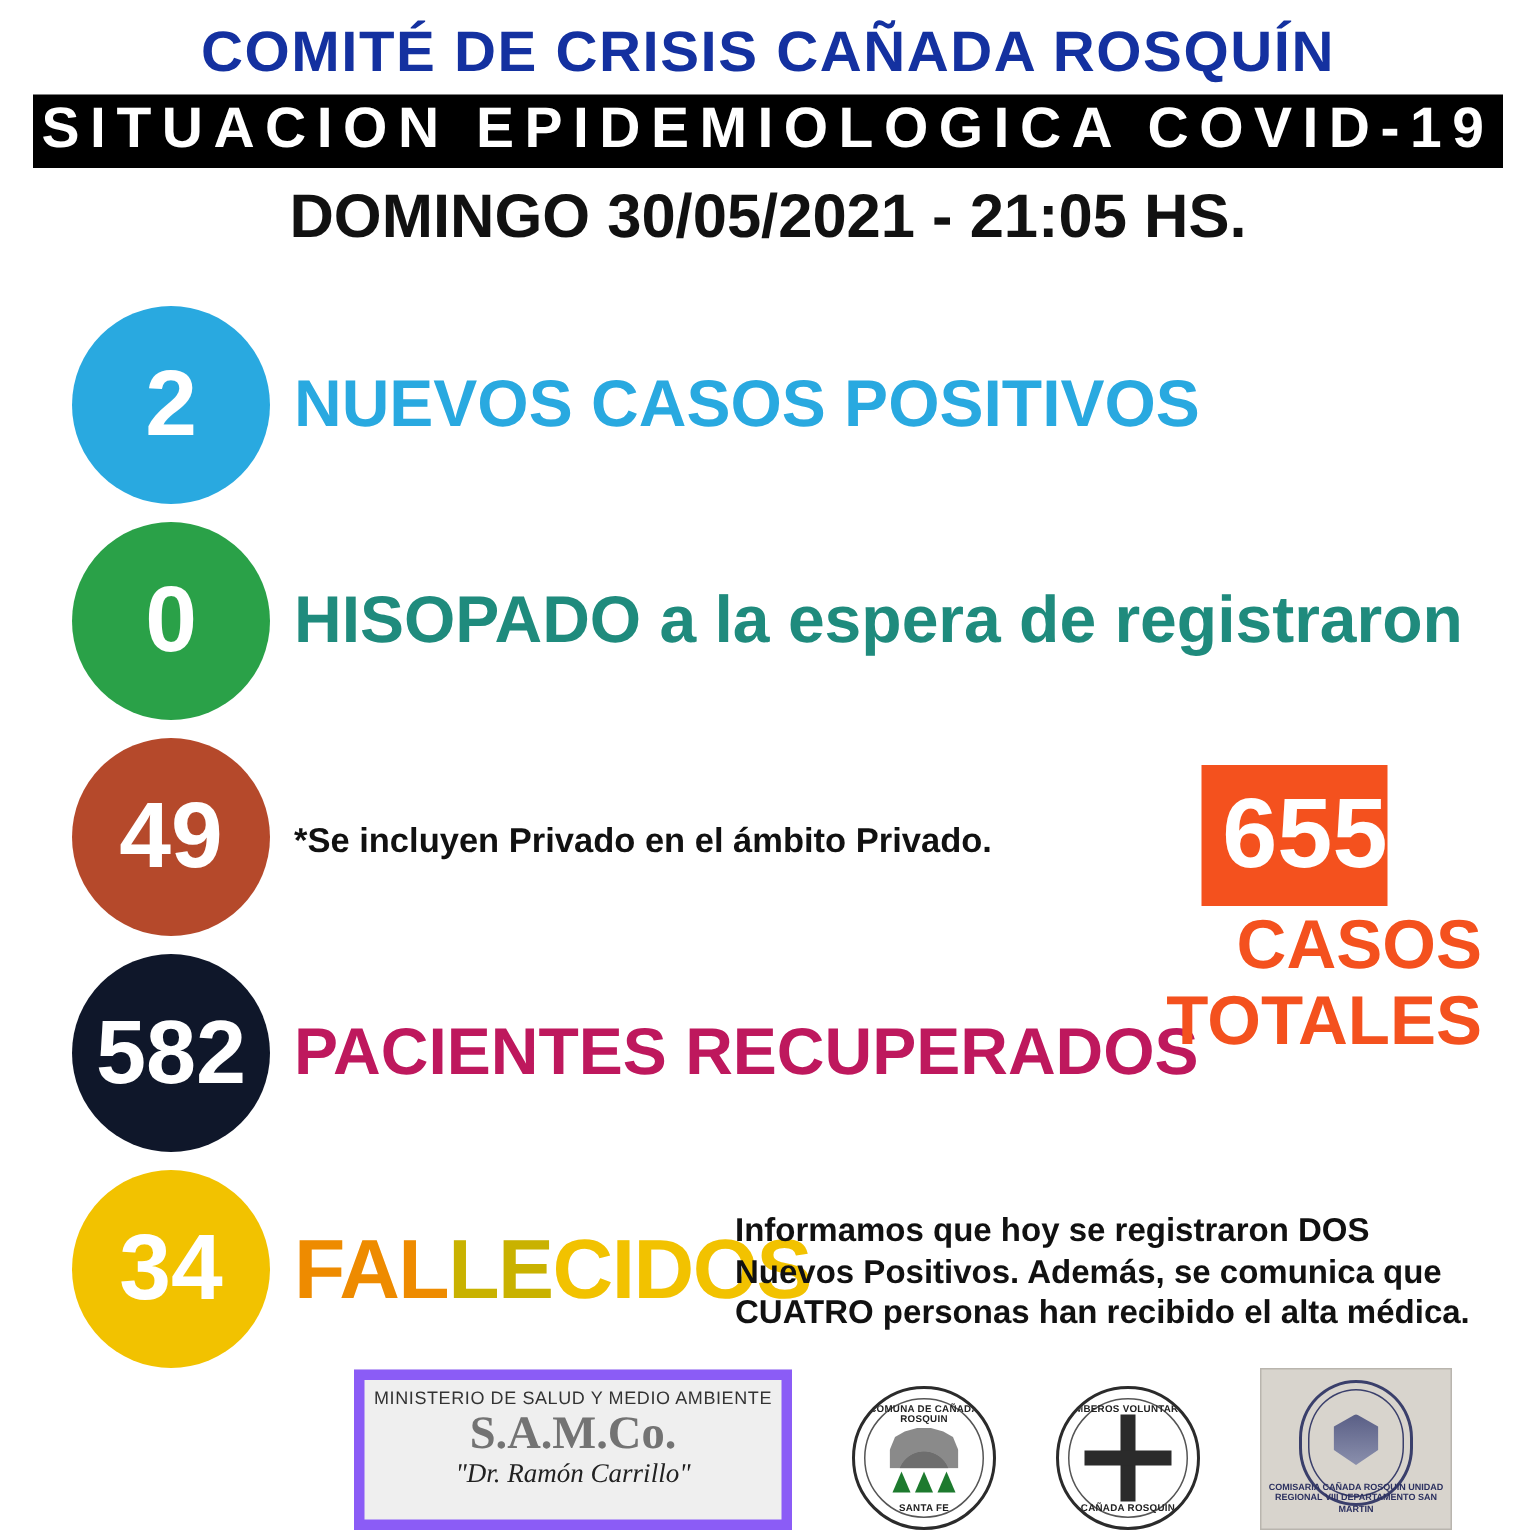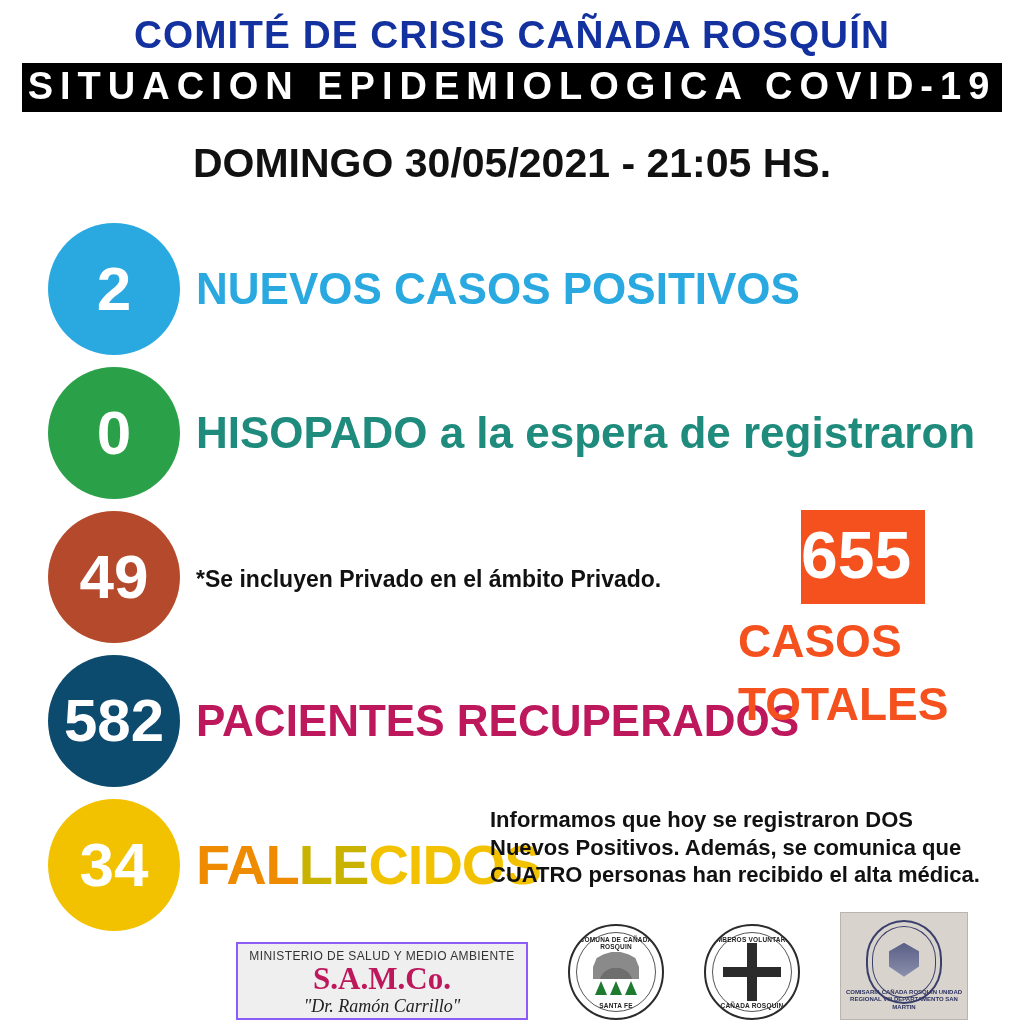--- a/index.html
+++ b/index.html
@@ -35,21 +35,21 @@
   }
   .banner-text {
     font-size:38px;
     font-weight:bold;
     color:#ffffff;
     letter-spacing:7px;
     white-space:nowrap;
   }
 
   .datetime {
-    margin-top:28px;
+    margin-top:9px;
     font-size:41px;
     font-weight:bold;
     color:#111111;
     letter-spacing:0px;
   }
 
   
   .rows {
     position:relative;
     margin-top:30px;
@@ -101,38 +101,37 @@
   
   .fall { font-size:56px; font-weight:bold; letter-spacing:-1px; }
   .fall .o { color:#ee8b00; }
 
   
   .totals {
     position:absolute;
     right:36px;
     top:510px;
     width:250px;
-    text-align:left;
+    text-align:right;
   }
   .totals-box {
     background:#f4511e;
     color:#ffffff;
     font-size:66px;
     font-weight:bold;
     padding:12px 0 16px 0;
     width:124px;
     margin:0 auto;
     line-height:1;
   }
   .totals-word {
     color:#f4511e;
     font-weight:bold;
     font-size:46px;
     line-height:1.1;
-    margin-top:12px;
   }
 
   
   .info-note {
     position:absolute;
     right:34px;
     top:806px;
     width:500px;
     font-size:22px;
     font-weight:bold;
@@ -150,28 +149,28 @@
     height:118px;
     display:flex;
     align-items:flex-end;
     justify-content:center;
     gap:40px;
     padding-left:180px;
   }
 
   .samco {
     width:292px;
-    height:78px;
+    height:107px;
     background:#efefef;
-    border:2px solid #8b5cf6;
+    border:7px solid #8b5cf6;
     text-align:center;
     padding-top:5px;
   }
   .samco .l1 { font-size:12px; letter-spacing:0.4px; color:#333; }
-  .samco .l2 { font-family:"Liberation Serif", serif; font-size:31px; font-weight:bold; color:#be185d; line-height:1.05;}
+  .samco .l2 { font-family:"Liberation Serif", serif; font-size:31px; font-weight:bold; color:#737373; line-height:1.05;}
   .samco .l3 { font-family:"Liberation Serif", serif; font-style:italic; font-size:18px; color:#222; }
 
   .seal {
     width:96px; height:96px;
     border-radius:50%;
     border:2px solid #2b2b2b;
     position:relative;
     background:#ffffff;
     overflow:hidden;
   }
@@ -269,21 +268,21 @@
   </div>
 
   <div class="row">
     <div class="bubble" style="background:#b5492b">49</div>
     <div class="row-body">
       <div class="row-note">*Se incluyen Privado en el ámbito Privado.</div>
     </div>
   </div>
 
   <div class="row">
-    <div class="bubble small-num" style="background:#0c4a6e">582</div>
+    <div class="bubble small-num" style="background:#0f172a">582</div>
     <div class="row-body">
       <div class="row-label label-navy">PACIENTES RECUPERADOS</div>
     </div>
   </div>
 
   <div class="row">
     <div class="bubble" style="background:#f2c200">34</div>
     <div class="row-body">
       <div class="row-label fall"><span class="o"><span style="color: rgb(238, 139, 0);">F</span><span style="color: rgb(238, 139, 0);">A</span><span style="color: rgb(238, 139, 0);">L</span><span style="color: rgb(201, 178, 0);">L</span><span style="color: rgb(201, 178, 0);">E</span><span style="color: rgb(242, 194, 0);">C</span><span style="color: rgb(242, 194, 0);">I</span><span style="color: rgb(242, 194, 0);">D</span><span style="color: rgb(242, 194, 0);">O</span><span style="color: rgb(242, 194, 0);">S</span></span></div>
     </div>

